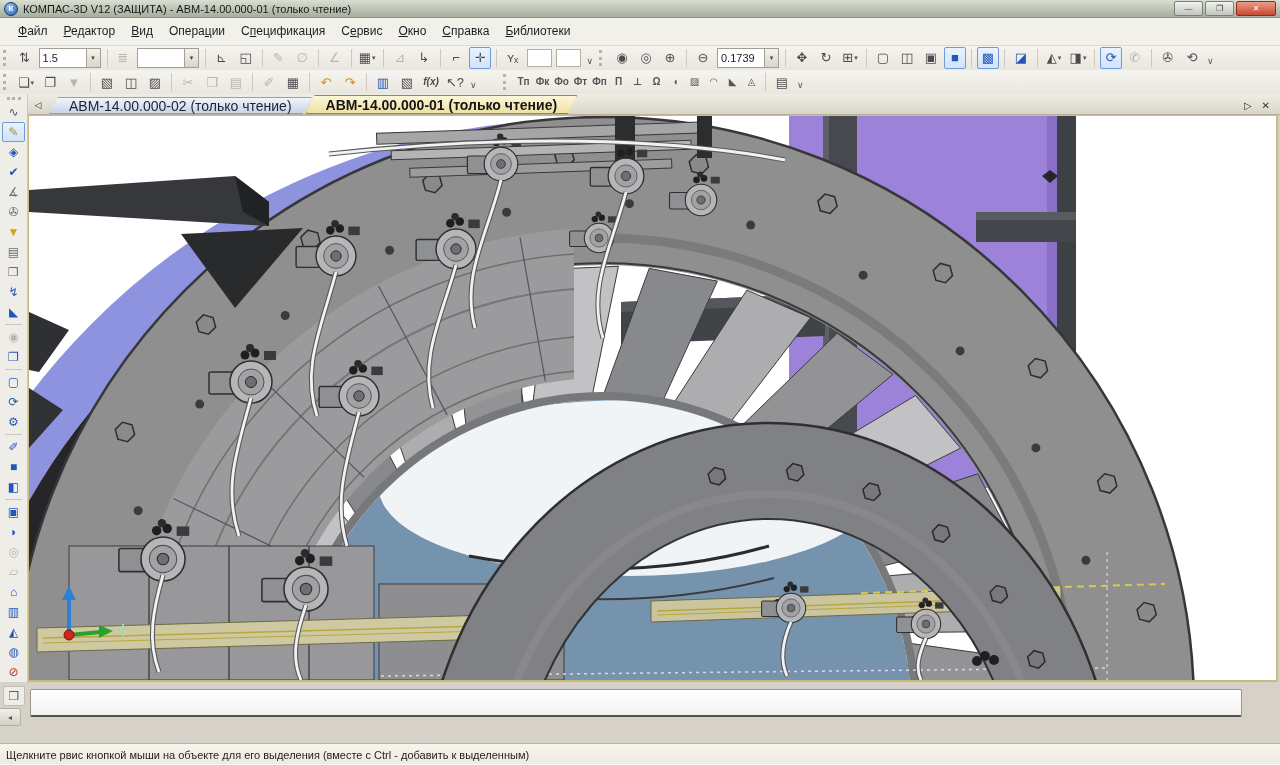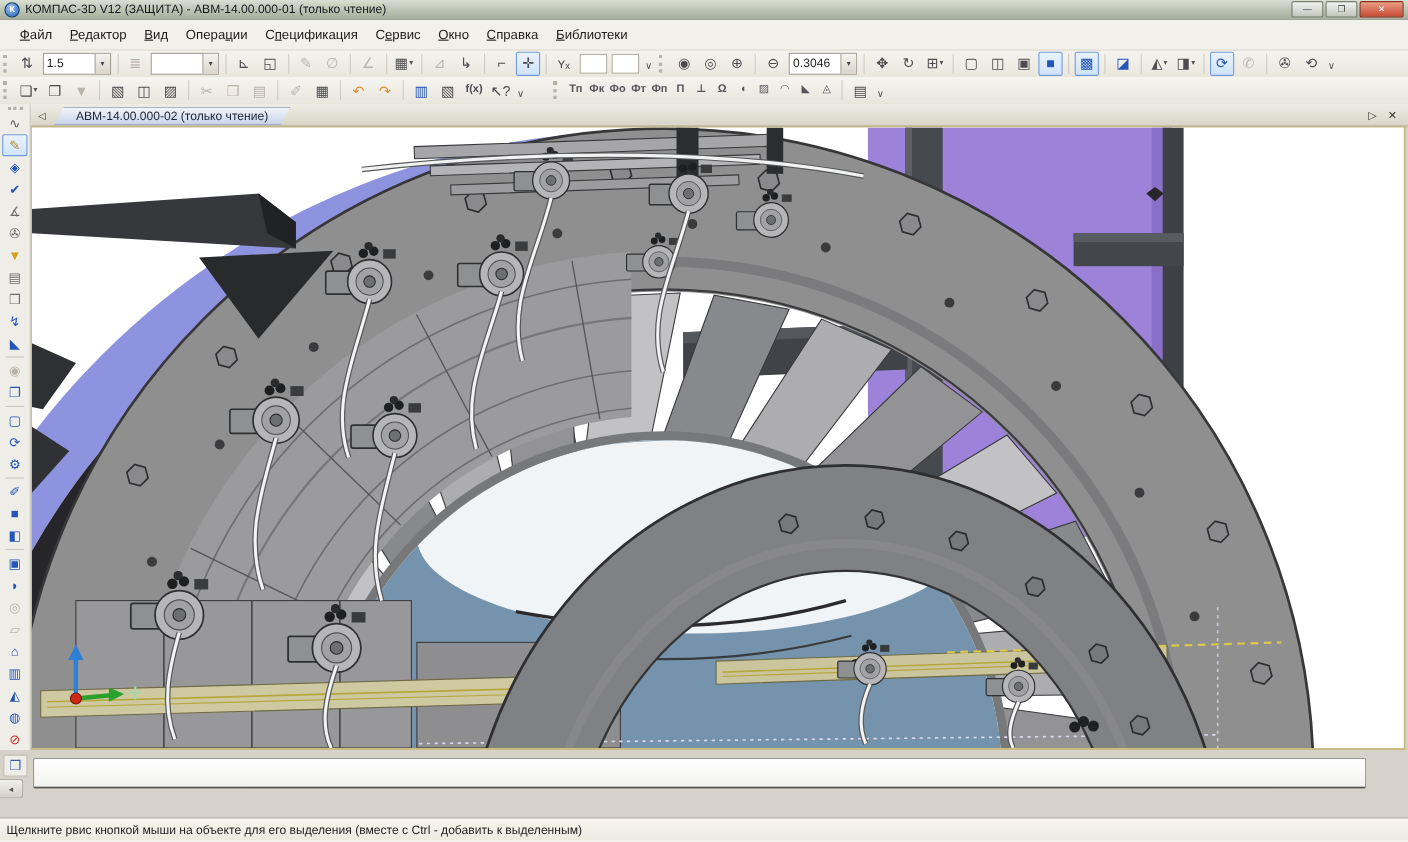--- a/index.html
+++ b/index.html
@@ -41,28 +41,28 @@
   .bcaret{font-size:7px;color:#555;margin-left:1px}
   .combo{height:18px;background:#fff;border:1px solid #a39f93;display:inline-flex;align-items:center;
     margin:0 2px;font-size:11px}
   .combo .cval{width:40px;padding:0 3px;text-align:left}
   .combo .ccaret{width:13px;height:100%;display:flex;align-items:center;justify-content:center;
     background:linear-gradient(#f4f3ef,#d9d5cb);border-left:1px solid #a39f93;font-size:7px;color:#444}
   .combo.dis .cval{background:#efede7}
   .tfield{width:46px;height:16px;background:#fff;border:1px solid #b3afa3;margin:0 2px}
   .sep{width:1px;height:18px;background:#cfcabf;margin:0 4px}
   .ovf{font-size:9px;color:#555;margin:6px 3px 0 3px}
-  .fx{font-size:10px;font-weight:bold}
+  .fx{font-style:italic;font-size:10px;font-weight:bold}
   
   .tabbar{position:absolute;left:27px;right:0;top:94px;height:20px;
     background:linear-gradient(#efede6,#d9d5c8);border-bottom:1px solid #b9b29b;
     display:flex;align-items:flex-end;z-index:40}
   .tabscroll{width:14px;height:14px;display:flex;align-items:center;justify-content:center;
     font-size:9px;color:#333;margin:0 4px 2px 4px}
-  .tab{height:17px;display:flex;align-items:center;padding:0 20px;font-size:11px;margin-right:-6px;
+  .tab{height:17px;display:flex;align-items:center;padding:0 20px;font-size:14px;margin-right:-6px;
     clip-path:polygon(9px 0,100% 0,calc(100% - 9px) 100%,0 100%);position:relative}
   .tab.inactive{background:linear-gradient(#f3f7fc,#c6d2e8);box-shadow:inset 0 0 0 1px #93a0ba;color:#1d2430}
   .tab.active{background:linear-gradient(#fdf8de,#eedf9e);box-shadow:inset 0 0 0 1px #8f895b;
     font-weight:bold;height:19px;color:#151515;z-index:2}
   .tabbar-right{margin-left:auto;display:flex;align-items:center;gap:10px;padding:0 10px 3px 0}
   .tabbar-right span{font-size:10px;color:#333}
   
   .left-rail{position:absolute;left:0;top:94px;width:27px;height:588px;background:#efede7;
     border-right:1px solid #ccc8bd;display:flex;flex-direction:column;align-items:center;z-index:41;overflow:hidden}
   .vgrip{width:14px;height:3px;border-top:3px dotted #b7b2a6;margin:3px 0 2px 0}
@@ -188,21 +188,21 @@
         <span class="gl">◎</span>
       </span>
       <span class="tbtn">
         <span class="gl">⊕</span>
       </span>
       <span class="sep"></span>
       <span class="tbtn">
         <span class="gl">⊖</span>
       </span>
       <span class="combo">
-        <span class="cval">0.3046</span>
+        <span class="cval">0.1739</span>
         <span class="ccaret">▾</span>
       </span>
       <span class="sep"></span>
       <span class="tbtn">
         <span class="gl">✥</span>
       </span>
       <span class="tbtn">
         <span class="gl">↻</span>
       </span>
       <span class="tbtn">
@@ -364,20 +364,21 @@
       <span class="tbtn">
         <span class="gl">▤</span>
       </span>
       <span class="ovf">∨</span>
     </div>
 </div>
 
 <div class="tabbar">
   <span class="tabscroll">◁</span>
   <span class="tab inactive">АВМ-14.00.000-02 (только чтение)</span>
+  <span class="tab active">АВМ-14.00.000-01 (только чтение)</span>
   <span class="tabbar-right">
     <span>▷</span>
     <span>✕</span>
   </span>
 </div>
 
 <div class="left-rail" id="left-rail">
     <span class="vgrip"></span>
     <span class="vbtn">
       <span class="gl" style="color: rgb(85, 88, 94);">∿</span>

